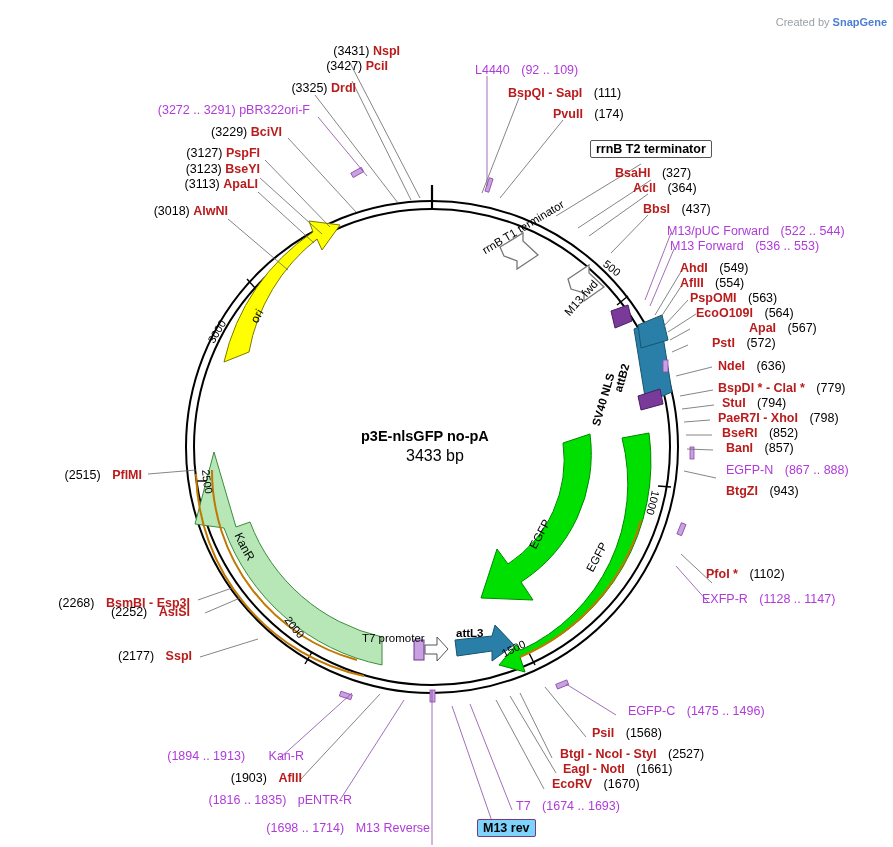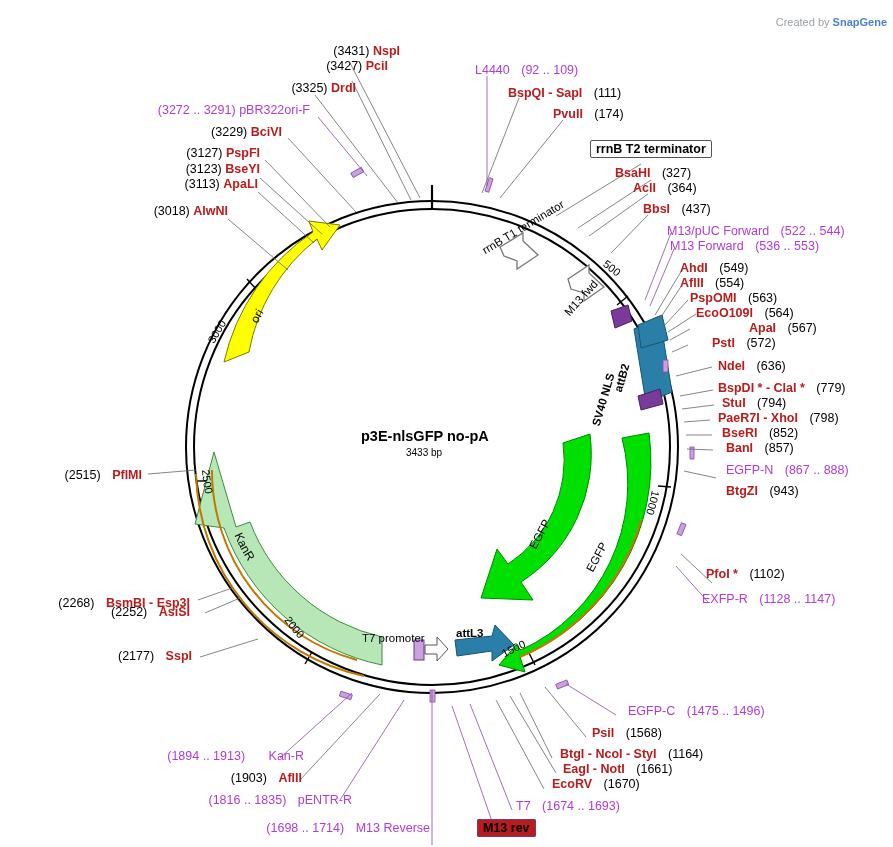--- a/index.html
+++ b/index.html
@@ -18,23 +18,23 @@
   .pos{color:#000;font-weight:normal;}
   .primer{color:#b03bd8;}
   .primer-b{color:#b03bd8;font-weight:normal;}
   .r{text-align:right;}
   .credit{position:absolute;right:6px;top:16px;font-size:11px;color:#9aa0a6;}
   .credit b{color:#4a7fd4;font-weight:bold;}
   .boxed{
     border:1px solid #555;background:#fff;padding:1px 5px;border-radius:2px;
     font-weight:bold;font-size:12.5px;
   }
-  .boxed.pink{background:#b91c1c;border:1px solid #7a3a7a;color:#000;}
+  .boxed.pink{background:#7dd3fc;border:1px solid #7a3a7a;color:#000;}
   .title{font-weight:bold;font-size:14.5px;text-align:right;}
-  .sub{font-size:10px;}
+  .sub{font-size:16px;}
   .feat{position:absolute;font-size:11.5px;color:#000;}
 </style>
 </head>
 <body>
 
 <div id="stage">
 
   <svg class="map" viewBox="0 0 893 847">
     <defs>
       <marker id="none"></marker>
@@ -345,21 +345,21 @@
   <div class="lbl" style="left:628px;top:704px;">
     <span class="primer">EGFP-C</span>
     <span class="primer-b" style="margin-left:8px;">(1475 .. 1496)</span>
   </div>
   <div class="lbl" style="left:592px;top:726px;">
     <span class="enz">PsiI</span>
     <span class="pos" style="margin-left:8px;">(1568)</span>
   </div>
   <div class="lbl" style="left:560px;top:747px;">
     <span class="enz">BtgI  -  NcoI  -  StyI</span>
-    <span class="pos" style="margin-left:8px;">(1164)</span>
+    <span class="pos" style="margin-left:8px;">(2527)</span>
   </div>
   <div class="lbl" style="left:563px;top:762px;">
     <span class="enz">EagI  -  NotI</span>
     <span class="pos" style="margin-left:8px;">(1661)</span>
   </div>
   <div class="lbl" style="left:552px;top:777px;">
     <span class="enz">EcoRV</span>
     <span class="pos" style="margin-left:8px;">(1670)</span>
   </div>
   <div class="lbl" style="left:516px;top:799px;">

